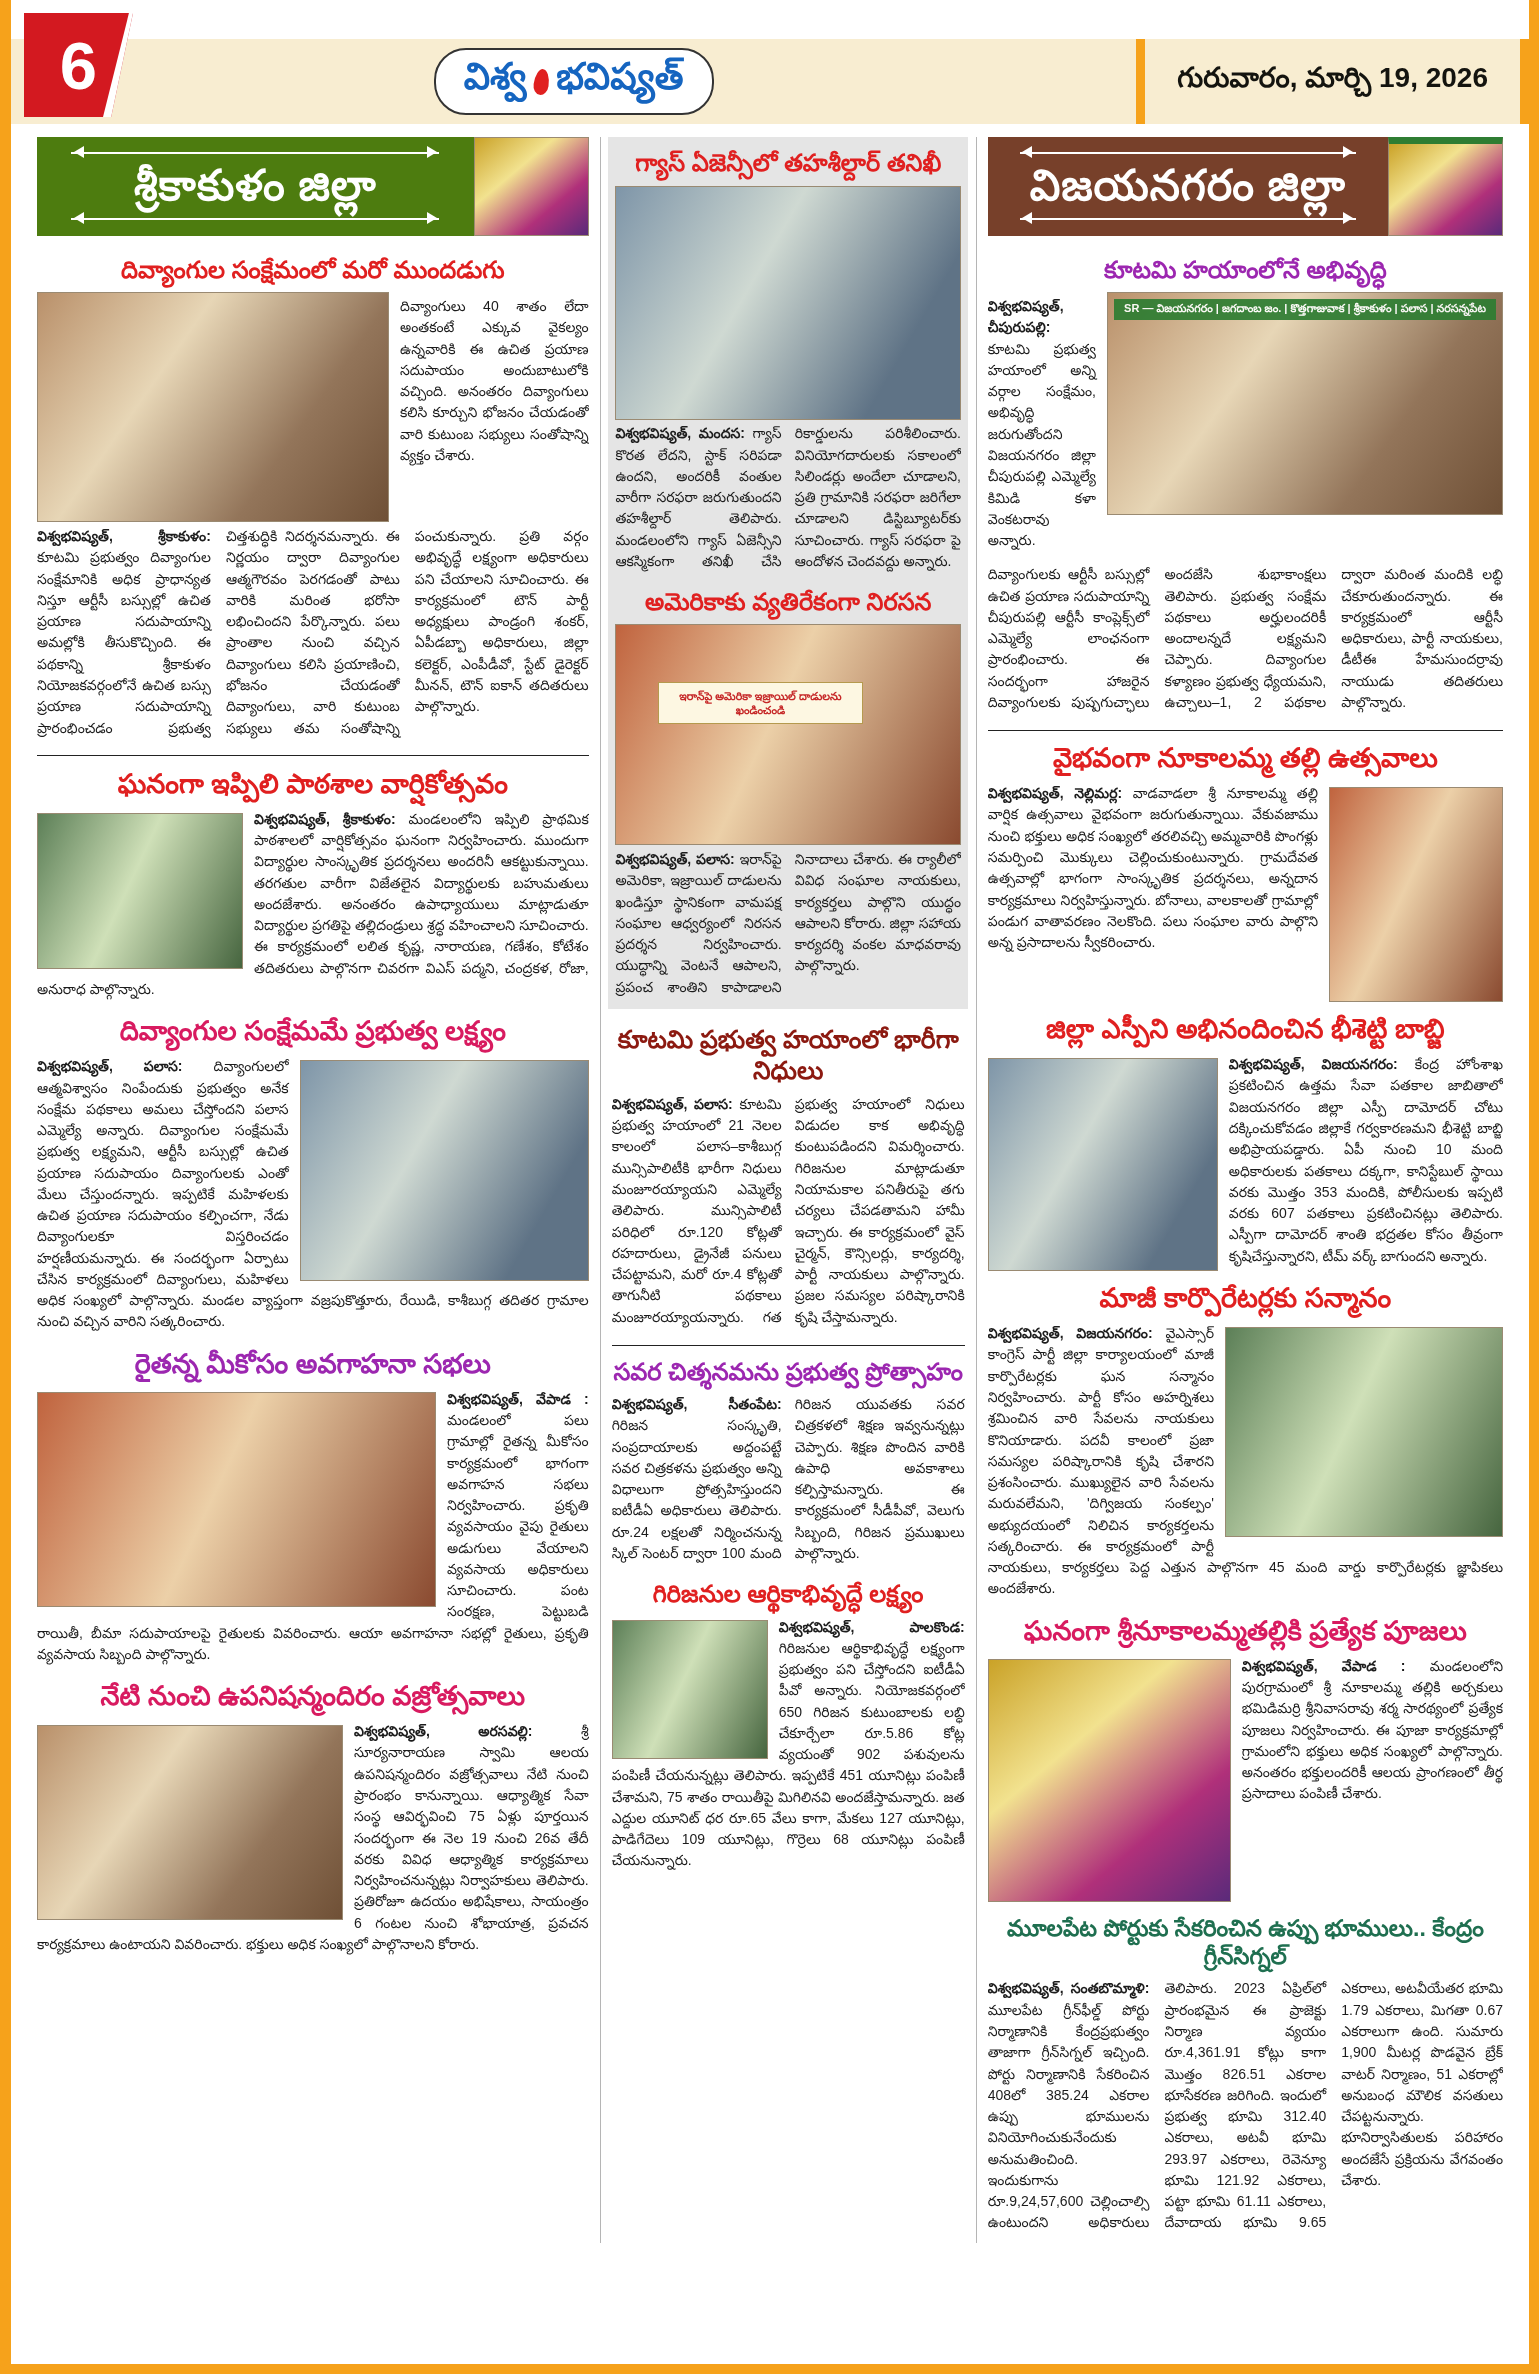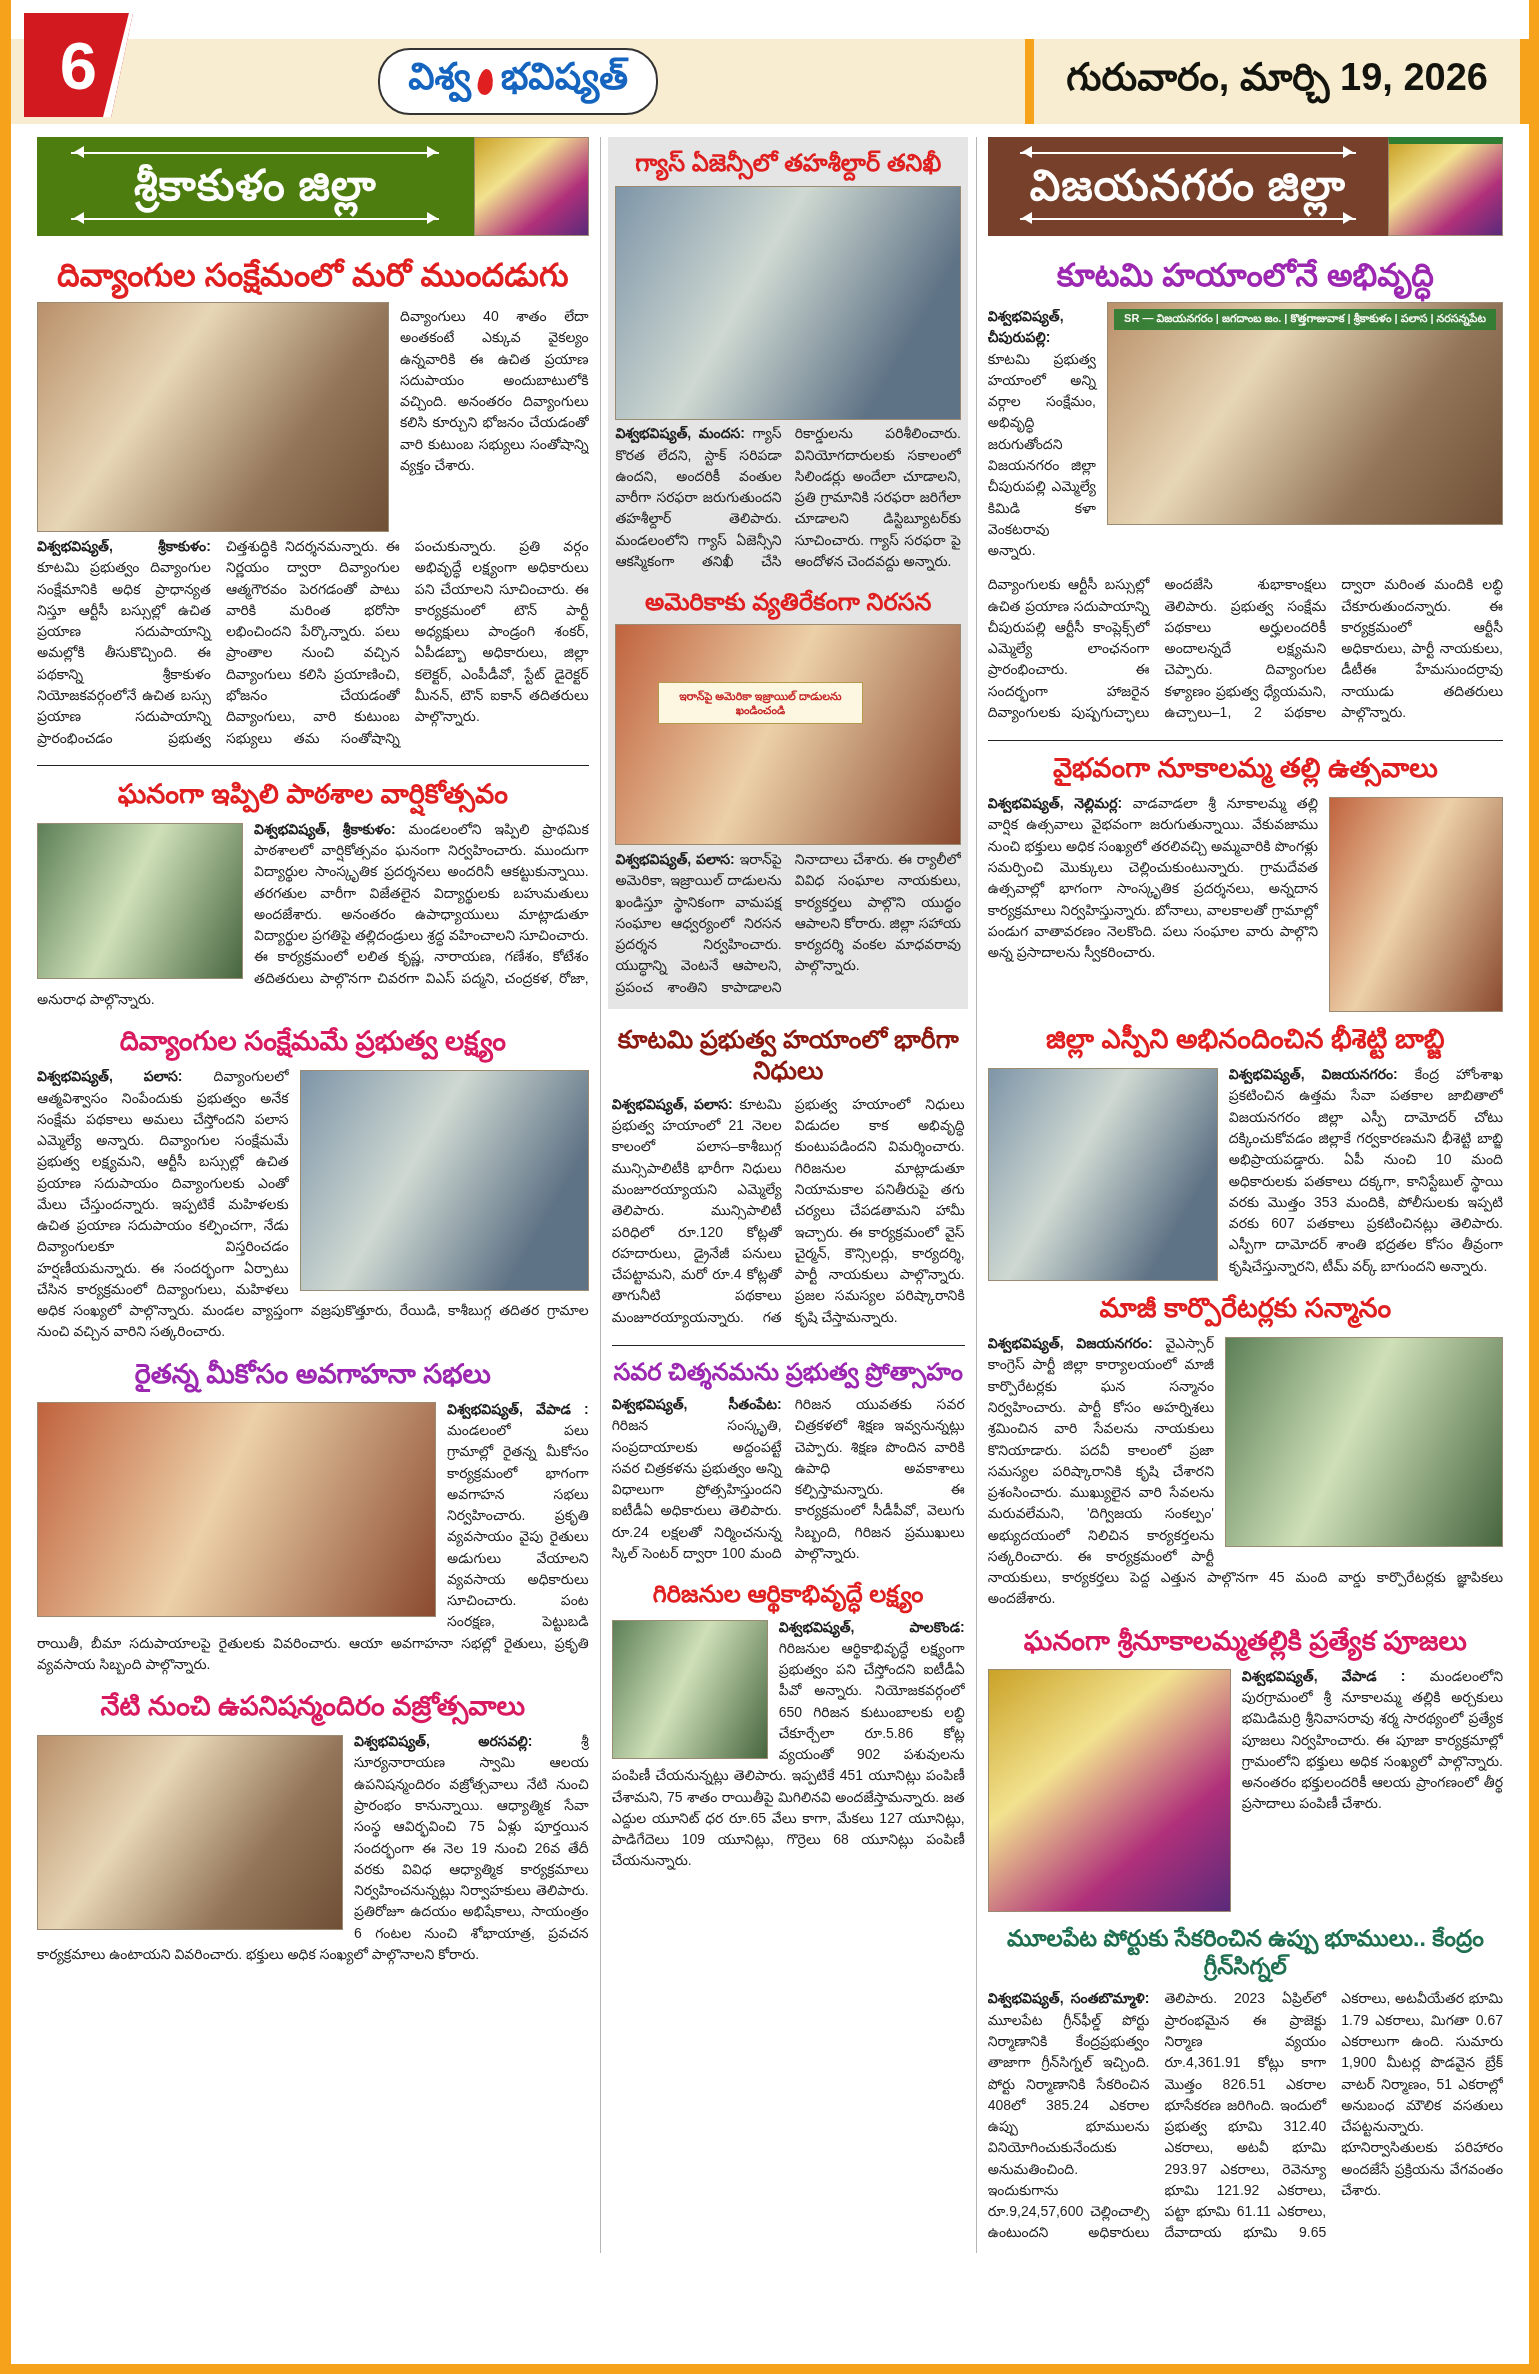--- a/index.html
+++ b/index.html
@@ -14,42 +14,42 @@
   .pagenum span{color:#fff;font-size:67px;font-weight:bold;line-height:1;}
   .pagenum:after{content:"";position:absolute;right:7.4px;top:0;width:9.3px;height:100%;background:#fff;
            transform:skewX(-14deg);}
   .masthead{margin:12px auto;background:#fff;border:2.8px solid #333;border-radius:32px;padding:5.6px 28px;
             display:flex;align-items:center;gap:7.4px;}
   .masthead .word{color:#1565C0;font-size:37px;font-weight:bold;}
   .flame{width:15px;height:26px;background:#E02020;border-radius:50% 50% 50% 50%/62% 62% 38% 38%;
          transform:rotate(8deg);display:inline-block;}
   .datecell{height:100%;display:flex;align-items:center;padding:0 32px;
             border-left:9.3px solid #F6A21B;border-right:9.3px solid #F6A21B;}
-  .datecell span{font-size:38px;font-weight:bold;color:#14140f;}
+  .datecell span{font-size:28px;font-weight:bold;color:#14140f;}
   
   .content{display:flex;padding:13px 15px 0 15px;gap:0;}
   .col{box-sizing:border-box;padding:0 11px;}
   .col + .col{border-left:0.9px solid #b5b5b5;}
   .col-left{width:583px;}
   .col-mid{width:382px;}
   .col-right{width:547px;}
   
   .banner{display:flex;margin-bottom:13px;}
   .banner .box{flex:1;color:#fff;text-align:center;padding:7.4px 9.3px 9.3px;}
   .banner .box .t{font-size:43px;font-weight:bold;letter-spacing:0.9px;line-height:1.15;}
   .banner.red .box{background:#4d7c0f;}
   .banner.brown .box{background:#77402A;}
   .arrow{height:1.9px;background:#fff;position:relative;width:88%;margin:7.4px auto;}
   .arrow:before,.arrow:after{content:"";position:absolute;top:-5.6px;border:6.5px solid transparent;}
   .arrow:before{left:-3.7px;border-right:10.2px solid #fff;}
   .arrow:after{right:-3.7px;border-left:10.2px solid #fff;}
   .deity{width:115px;flex:0 0 115px;}
   
   .hl{margin:5.6px 0 7.4px;text-align:center;font-weight:bold;line-height:1.25;}
-  .hl.big{font-size:32px;}
+  .hl.big{font-size:24px;}
   .hl.sub{font-size:27px;}
   .red{color:#E02020;}
   .pink{color:#D81B60;}
   .purple{color:#9C27B0;}
   .maroon{color:#8C1A11;}
   .green{color:#1f6f50;}
   .txt{font-size:14px;line-height:1.52;color:#1c1c1c;text-align:justify;margin:3.7px 0 9.3px;}
   .txt .dl{font-weight:bold;margin-top:12px;}
   .cols3{column-count:3;column-gap:15px;column-rule:none;}
   .cols2{column-count:2;column-gap:13px;}

